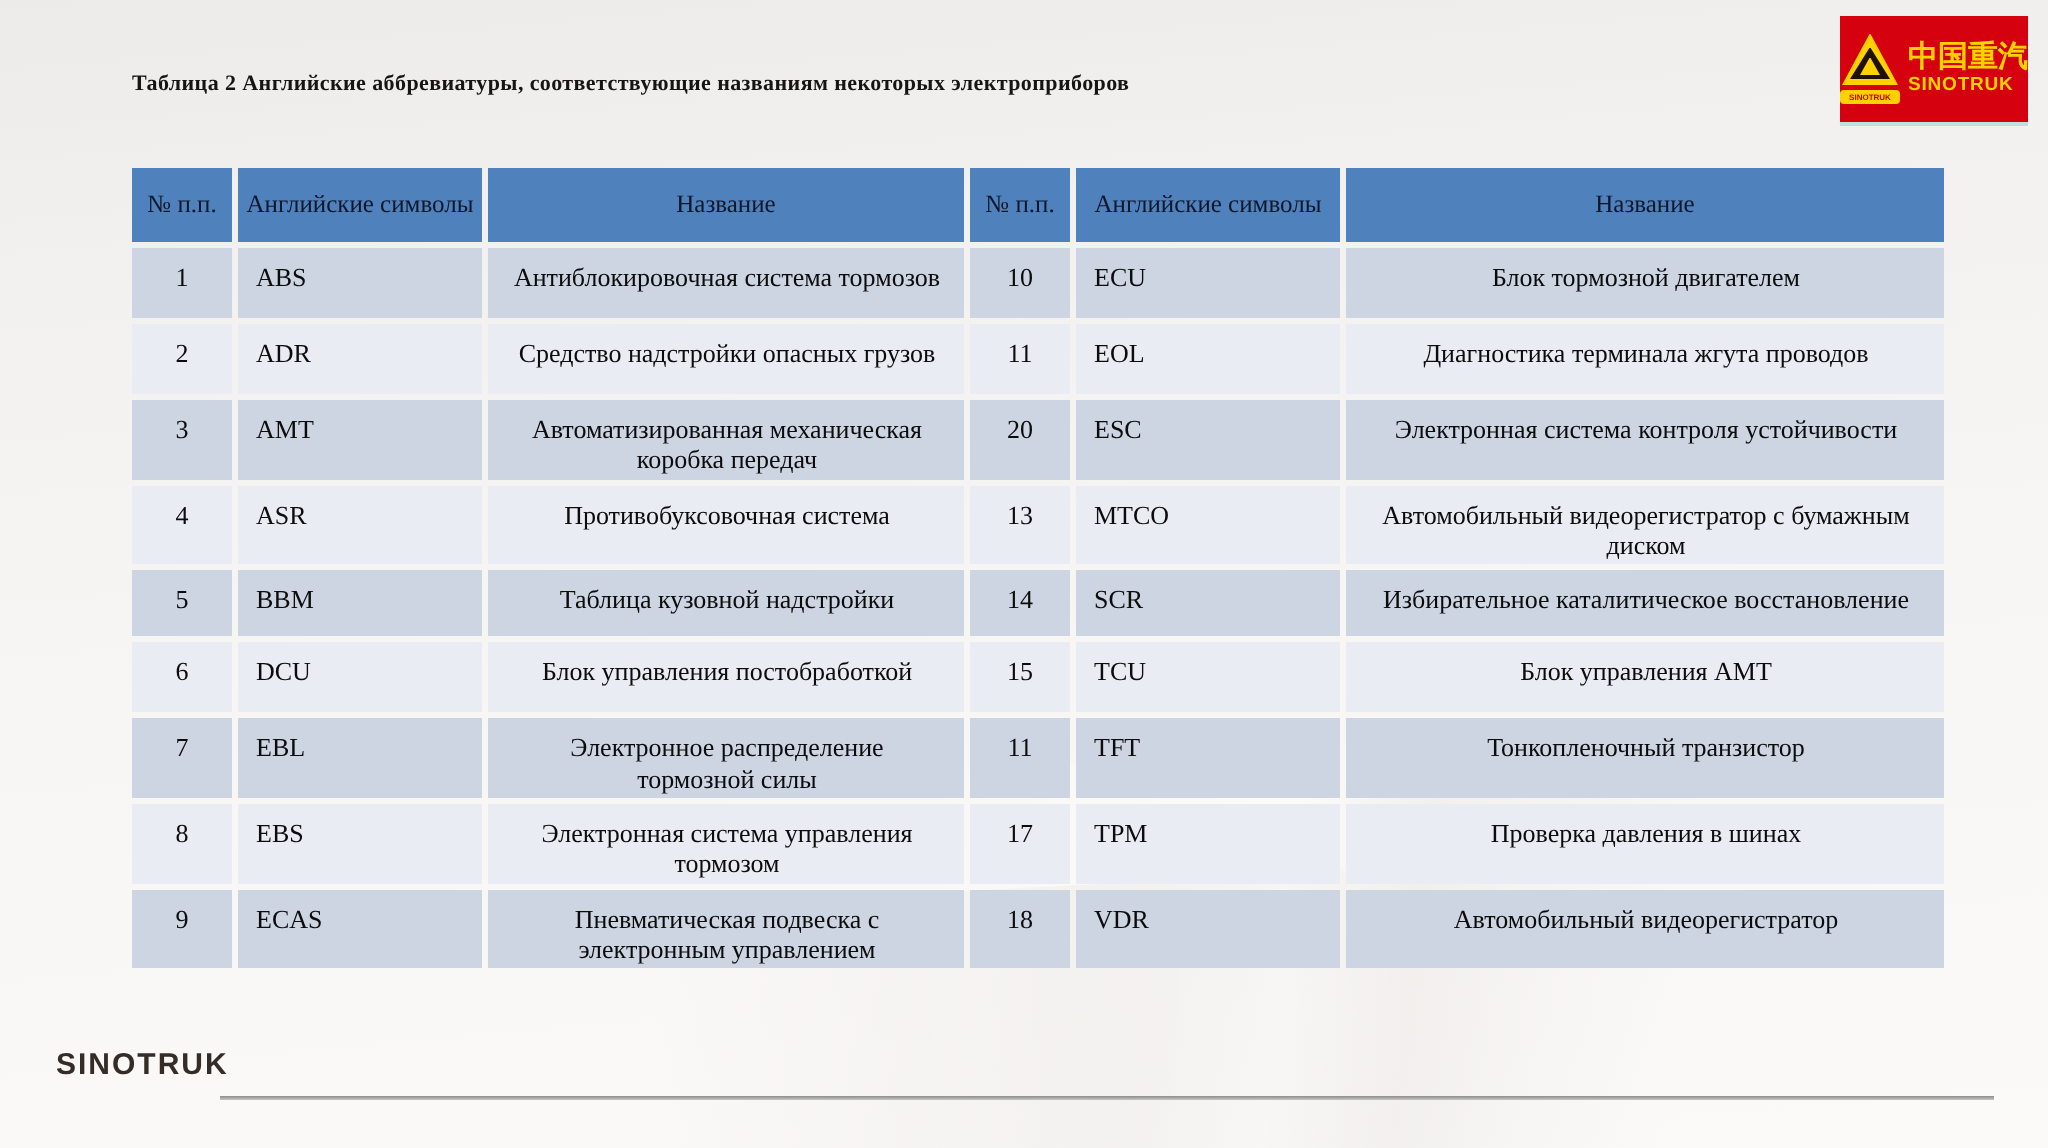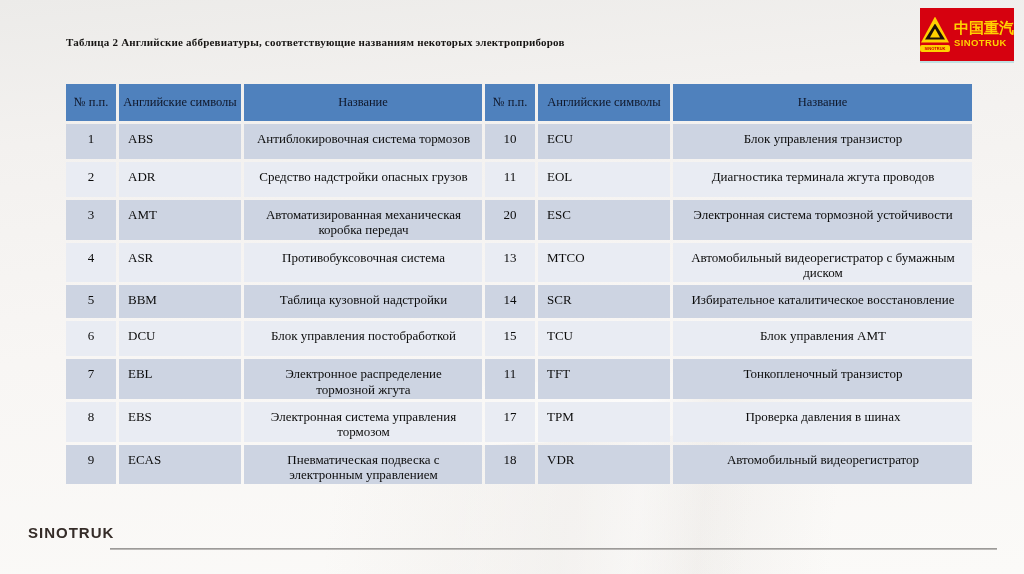--- a/index.html
+++ b/index.html
@@ -129,38 +129,38 @@
     <th>№ п.п.</th>
     <th>Английские символы</th>
     <th>Название</th>
   </tr>
   <tr class="dark r36">
     <td class="num">1</td>
     <td class="abbr">ABS</td>
     <td class="name">Антиблокировочная система тормозов</td>
     <td class="num">10</td>
     <td class="abbr">ECU</td>
-    <td class="name">Блок управления транзистор</td>
+    <td class="name">Блок тормозной двигателем</td>
   </tr>
   <tr class="light r36">
     <td class="num">2</td>
     <td class="abbr">ADR</td>
     <td class="name">Средство надстройки опасных грузов</td>
     <td class="num">11</td>
     <td class="abbr">EOL</td>
     <td class="name">Диагностика терминала жгута проводов</td>
   </tr>
   <tr class="dark r38">
     <td class="num">3</td>
     <td class="abbr">AMT</td>
     <td class="name">Автоматизированная механическая
 коробка передач</td>
     <td class="num">20</td>
     <td class="abbr">ESC</td>
-    <td class="name">Электронная система тормозной устойчивости</td>
+    <td class="name">Электронная система контроля устойчивости</td>
   </tr>
   <tr class="light r38">
     <td class="num">4</td>
     <td class="abbr">ASR</td>
     <td class="name">Противобуксовочная система</td>
     <td class="num">13</td>
     <td class="abbr">MTCO</td>
     <td class="name">Автомобильный видеорегистратор с бумажным
 диском</td>
   </tr>
@@ -177,21 +177,21 @@
     <td class="abbr">DCU</td>
     <td class="name">Блок управления постобработкой</td>
     <td class="num">15</td>
     <td class="abbr">TCU</td>
     <td class="name">Блок управления АМТ</td>
   </tr>
   <tr class="dark r38">
     <td class="num">7</td>
     <td class="abbr">EBL</td>
     <td class="name">Электронное распределение
-тормозной жгута</td>
+тормозной силы</td>
     <td class="num">11</td>
     <td class="abbr">TFT</td>
     <td class="name">Тонкопленочный транзистор</td>
   </tr>
   <tr class="light r36">
     <td class="num">8</td>
     <td class="abbr">EBS</td>
     <td class="name">Электронная система управления
 тормозом</td>
     <td class="num">17</td>

